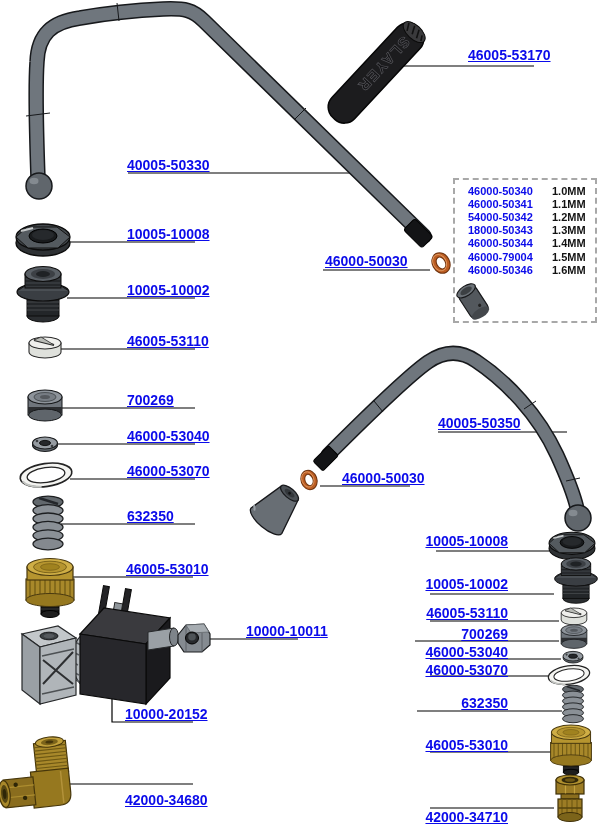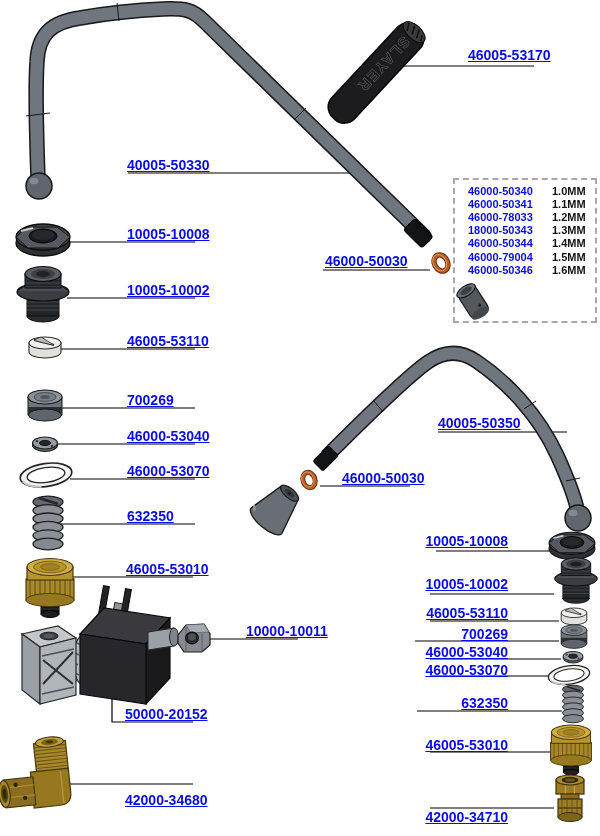--- a/index.html
+++ b/index.html
@@ -265,21 +265,21 @@
 
 <span class="callout" style="left:127px;top:229px">10005-10008</span>
 <span class="callout" style="left:127px;top:285px">10005-10002</span>
 <span class="callout" style="left:127px;top:336px">46005-53110</span>
 <span class="callout" style="left:127px;top:395px">700269</span>
 <span class="callout" style="left:127px;top:431px">46000-53040</span>
 <span class="callout" style="left:127px;top:466px">46000-53070</span>
 <span class="callout" style="left:127px;top:511px">632350</span>
 <span class="callout" style="left:126px;top:564px">46005-53010</span>
 <span class="callout" style="left:246px;top:626px">10000-10011</span>
-<span class="callout" style="left:125px;top:709px">50000-20152</span>
+<span class="callout" style="left:125px;top:709px">10000-20152</span>
 <span class="callout" style="left:125px;top:795px">42000-34680</span>
 
 <span class="callout" style="left:438px;top:418px">40005-50350</span>
 <span class="callout" style="left:342px;top:473px">46000-50030</span>
 
 <span class="callout r" style="left:418px;top:536px">10005-10008</span>
 <span class="callout r" style="left:418px;top:579px">10005-10002</span>
 <span class="callout r" style="left:418px;top:608px">46005-53110</span>
 <span class="callout r" style="left:418px;top:629px">700269</span>
 <span class="callout r" style="left:418px;top:647px">46000-53040</span>
@@ -291,21 +291,21 @@
 <div class="tip-box">
   <div class="tip-row">
     <span class="tip-pn">46000-50340</span>
     <span class="tip-size">1.0MM</span>
   </div>
   <div class="tip-row">
     <span class="tip-pn">46000-50341</span>
     <span class="tip-size">1.1MM</span>
   </div>
   <div class="tip-row">
-    <span class="tip-pn">46000-78033</span>
+    <span class="tip-pn">54000-50342</span>
     <span class="tip-size">1.2MM</span>
   </div>
   <div class="tip-row">
     <span class="tip-pn">18000-50343</span>
     <span class="tip-size">1.3MM</span>
   </div>
   <div class="tip-row">
     <span class="tip-pn">46000-50344</span>
     <span class="tip-size">1.4MM</span>
   </div>

